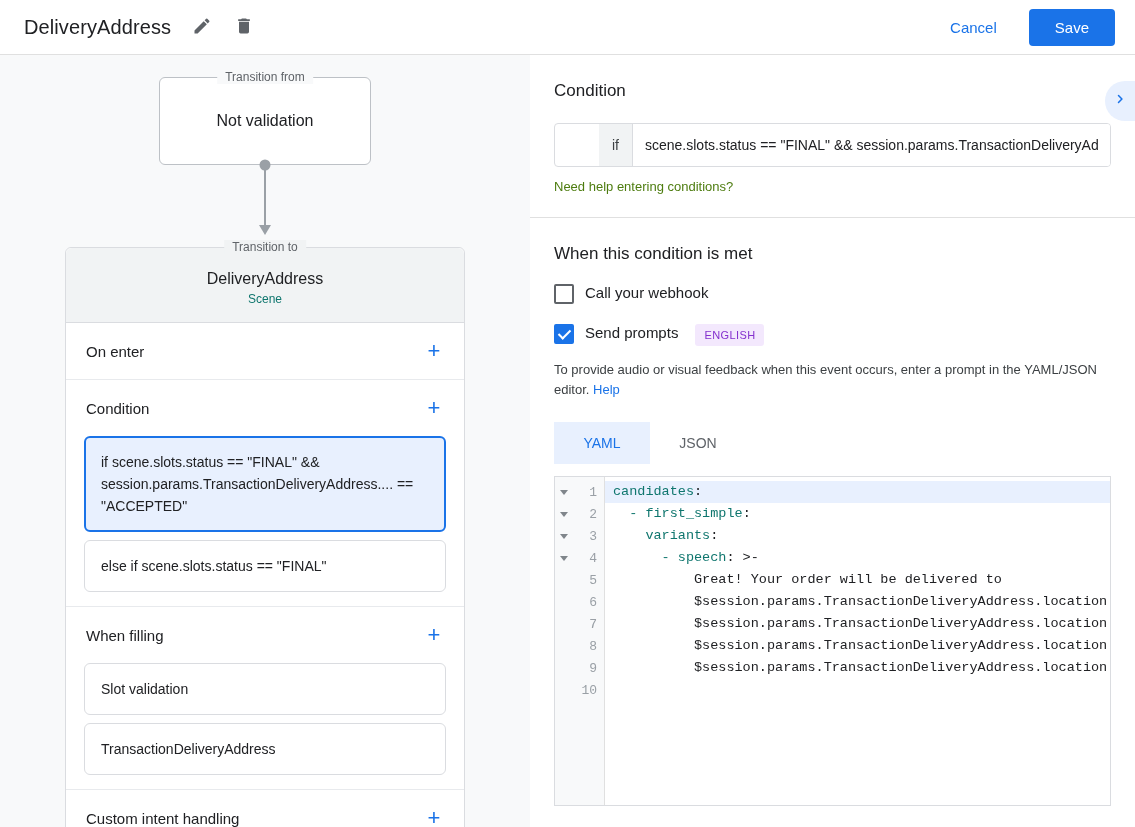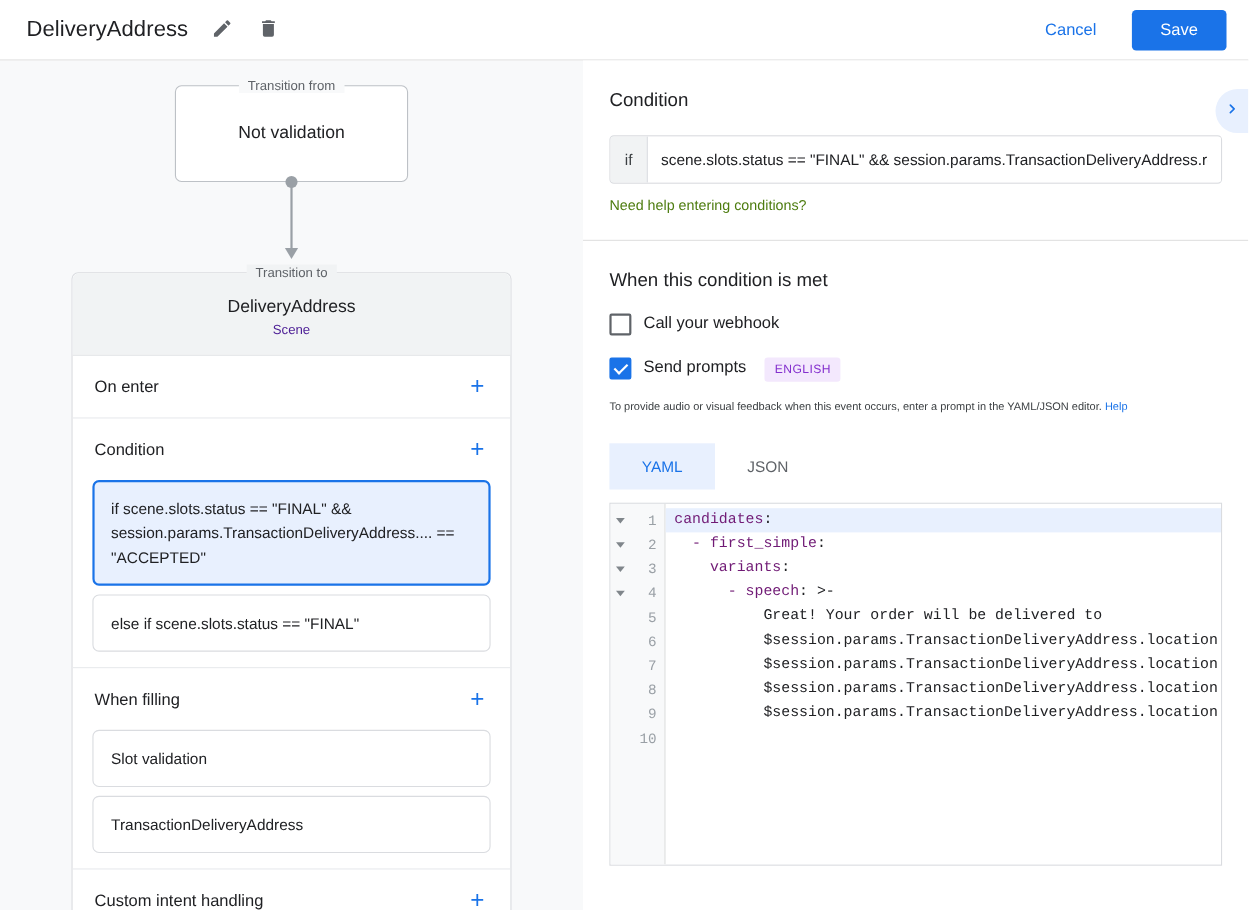--- a/index.html
+++ b/index.html
@@ -119,21 +119,21 @@
   .scene-head {
     position: relative;
     background: #f1f3f4;
     border-radius: 6px 6px 0 0;
     padding: 22px 0 16px 0;
     text-align: center;
     border-bottom: 1px solid #dadce0;
   }
   .scene-head .fieldset-legend { background: #f1f3f4; }
   .scene-name { font-size: 16px; color: #202124; }
-  .scene-sub { font-size: 12px; color: #4c1d95; margin-top: 4px; }
+  .scene-sub { font-size: 12px; color: #0f766e; margin-top: 4px; }
 
   .section {
     border-bottom: 1px solid #e8eaed;
     padding: 0 0 0 0;
   }
   .section:last-child { border-bottom: none; }
   .section-header {
     display: flex; align-items: center;
     justify-content: space-between;
     padding: 16px 18px 16px 20px;
@@ -193,20 +193,21 @@
     height: 44px;
     overflow: hidden;
   }
   .cond-if {
     width: 34px;
     background: #f1f3f4;
     border-right: 1px solid #dadce0;
     display: flex; align-items: center; justify-content: center;
     font-size: 14px; color: #3c4043;
     flex: 0 0 34px;
+    margin-left: 44px;
   }
   .cond-input {
     flex: 1 1 auto;
     border: none; outline: none;
     padding: 0 12px;
     font-size: 14px;
     color: #202124;
     font-family: inherit;
     background: #ffffff;
     min-width: 0;
@@ -257,21 +258,21 @@
     background: #f3e8fd;
     color: #8430ce;
     font-size: 11px;
     letter-spacing: .4px;
     padding: 5px 9px;
     border-radius: 3px;
     margin-left: 6px;
   }
   .help-text {
     margin-top: 14px;
-    font-size: 10px;
+    font-size: 13px;
     color: #3c4043;
     line-height: 20px;
     max-width: 565px;
   }
   .help-text a { color: #1a73e8; text-decoration: none; cursor: pointer; }
 
   .tabs {
     display: flex;
     margin-top: 22px;
   }
@@ -329,21 +330,21 @@
     white-space: pre;
     min-width: 0;
   }
   .code-row {
     height: 22px;
     line-height: 22px;
     padding-left: 8px;
     color: #202124;
   }
   .code-row.hl { background: #e8f0fe; }
-  .tok-key { color: #701a75; }
+  .tok-key { color: #0f766e; }
   .tok-punc { color: #202124; }
 </style>
 </head>
 <body>
 
 <div class="topbar">
   <div class="page-title">DeliveryAddress</div>
 
   <button class="icon-btn" id="edit-btn">
     <span>

